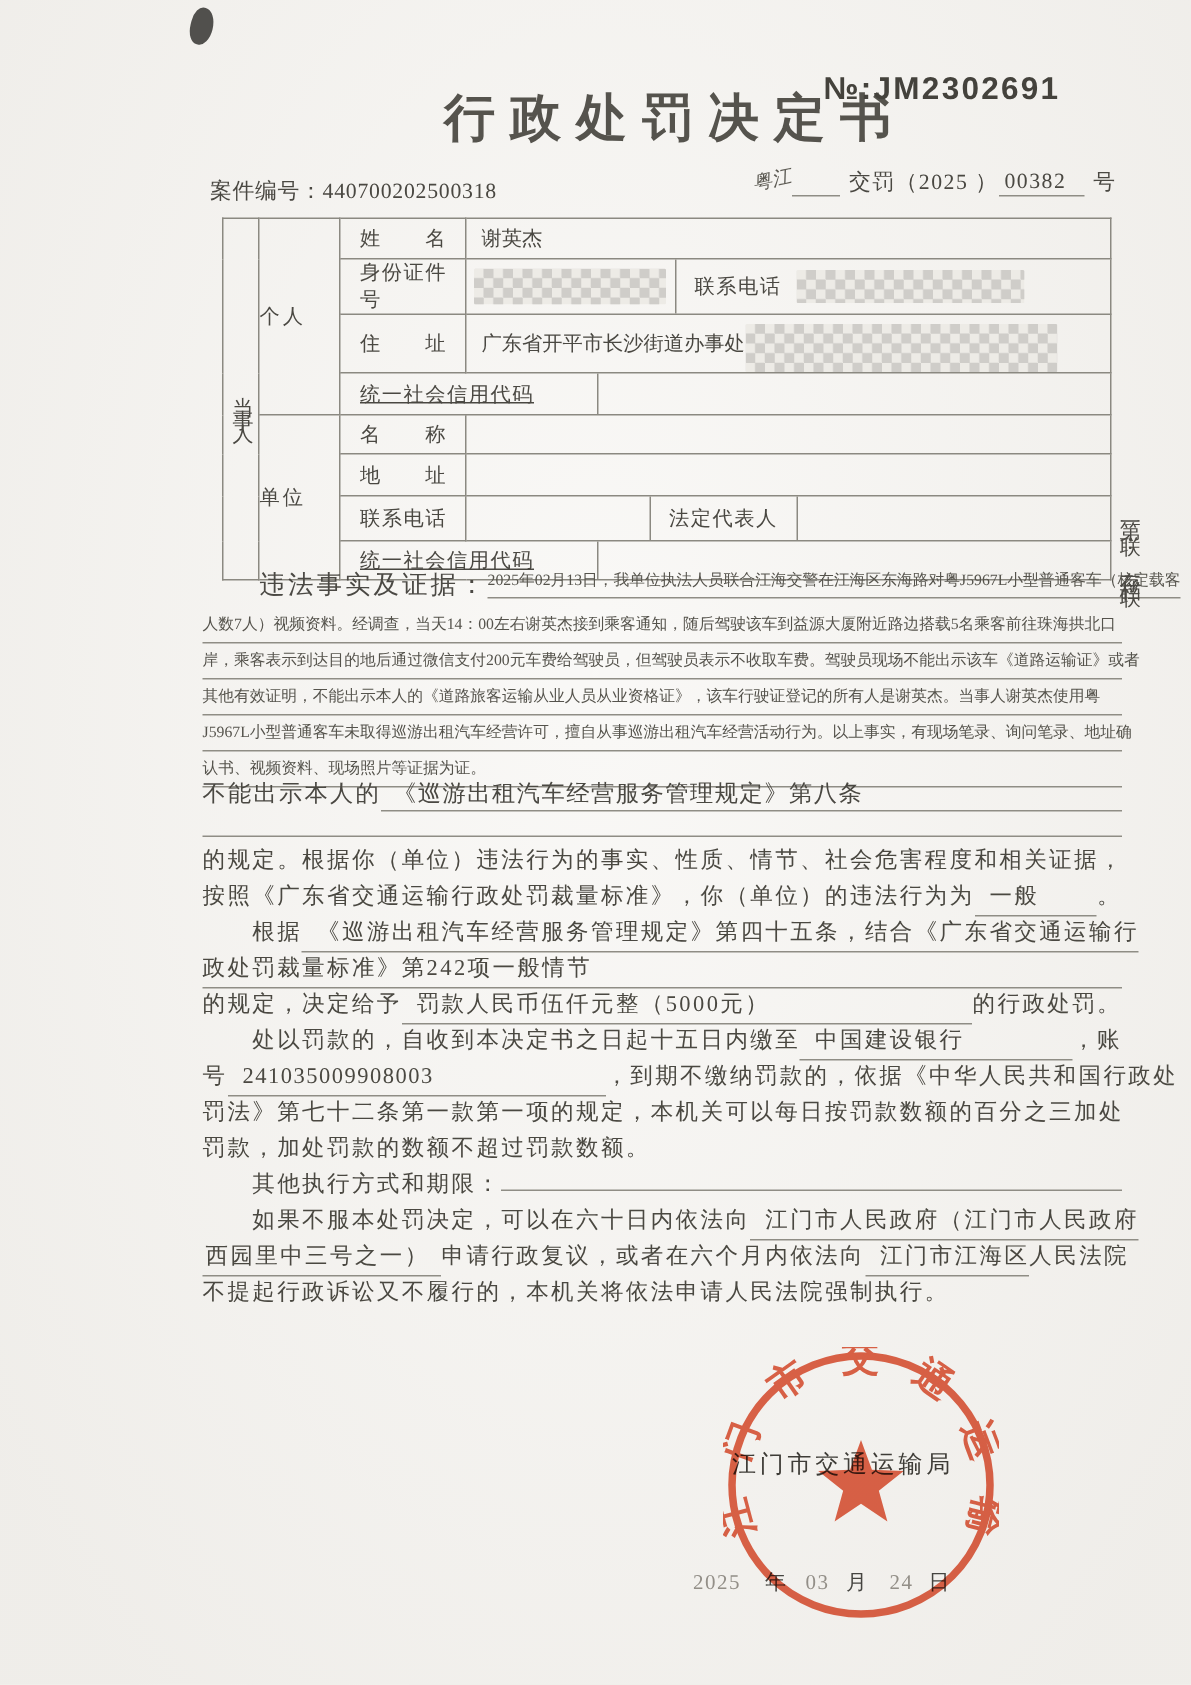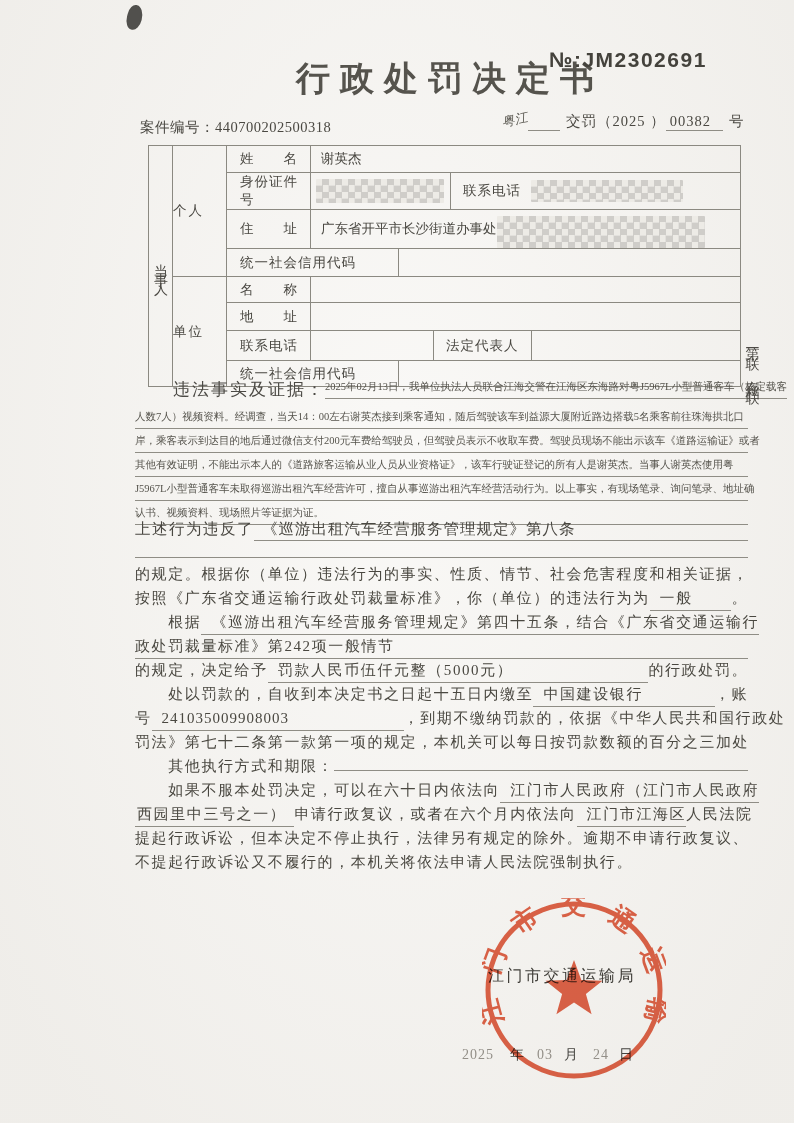--- a/index.html
+++ b/index.html
@@ -44,21 +44,21 @@
   .lblcell{padding-left:13px !important;letter-spacing:1px;}
   .valcell{padding-left:10px !important;}
   .cellflex{display:flex;align-items:center;height:100%;}
   .redact{
     background:
       repeating-conic-gradient(#cfcdc9 0% 25%, transparent 0% 50%) 0 0/13px 13px,
       repeating-conic-gradient(#e2e0dc 0% 25%, #edebe6 0% 50%) 6px 6px/13px 13px;
     border-radius:1px;
   }
   .sep-l{border-left:1px solid var(--tline);align-self:stretch;}
-  .uscc-wrap{display:flex;align-items:flex-end;height:100%;}
+  .uscc-wrap{display:flex;align-items:flex-end;height:100%;text-decoration:underline;}
   .uscc-lbl{width:158px;padding-left:13px;letter-spacing:1px;border-right:1px solid var(--tline);align-self:stretch;display:flex;align-items:center;}
 
   
   .facts{position:absolute;left:135px;top:378px;width:613px;color:#55534c;}
   .facts-row1{display:flex;align-items:flex-start;height:27px;}
   .facts-label{font-size:17px;letter-spacing:2px;color:#4b4944;padding-left:38px;white-space:nowrap;flex:0 0 auto;}
   .facts-first{flex:1;font-size:10.5px;border-bottom:1px solid var(--line);white-space:nowrap;padding-top:2px;height:18px;overflow:visible;}
   .facts-line{font-size:10.5px;line-height:23px;height:23px;border-bottom:1px solid var(--line);white-space:nowrap;overflow:visible;}
   .facts-line.lastline{width:100%;}
 
@@ -193,21 +193,21 @@
       <span class="facts-first">2025年02月13日，我单位执法人员联合江海交警在江海区东海路对粤J5967L小型普通客车（核定载客</span>
     </div>
     <div class="facts-line">人数7人）视频资料。经调查，当天14：00左右谢英杰接到乘客通知，随后驾驶该车到益源大厦附近路边搭载5名乘客前往珠海拱北口</div>
     <div class="facts-line">岸，乘客表示到达目的地后通过微信支付200元车费给驾驶员，但驾驶员表示不收取车费。驾驶员现场不能出示该车《道路运输证》或者</div>
     <div class="facts-line">其他有效证明，不能出示本人的《道路旅客运输从业人员从业资格证》，该车行驶证登记的所有人是谢英杰。当事人谢英杰使用粤</div>
     <div class="facts-line">J5967L小型普通客车未取得巡游出租汽车经营许可，擅自从事巡游出租汽车经营活动行为。以上事实，有现场笔录、询问笔录、地址确</div>
     <div class="facts-line lastline">认书、视频资料、现场照片等证据为证。</div>
   </div>
 
   <div class="violated">
-    <span class="violated-pre">上述行为违反了</span>
+    <span class="violated-pre">不能出示本人的</span>
     <span class="violated-fill">《巡游出租汽车经营服务管理规定》第八条</span>
   </div>
 
   <div class="blankrule"></div>
 
   <div class="paras">
     <div class="pline">
         <span class="txt">的规定。根据你（单位）违法行为的事实、性质、情节、社会危害程度和相关证据，</span>
       </div>
     <div class="pline">
@@ -232,37 +232,37 @@
         <span class="fill grow">中国建设银行</span>
         <span class="txt">，账</span>
       </div>
     <div class="pline">
         <span class="txt">号</span>
         <span class="fill acct">241035009908003</span>
         <span class="txt">，到期不缴纳罚款的，依据《中华人民共和国行政处</span>
       </div>
     <div class="pline">
         <span class="txt">罚法》第七十二条第一款第一项的规定，本机关可以每日按罚款数额的百分之三加处</span>
+      </div>
+    <div class="pline">
+        <span class="txt">罚款，加处罚款的数额不超过罚款数额。</span>
       </div>
     <div class="pline">
         <span class="txt">　　其他执行方式和期限：</span>
         <span class="fill grow"></span>
       </div>
     <div class="pline">
         <span class="txt">　　如果不服本处罚决定，可以在六十日内依法向</span>
         <span class="fill grow">江门市人民政府（江门市人民政府</span>
       </div>
     <div class="pline">
         <span class="fill" style="padding-left:2px;padding-right:8px;">西园里中三号之一）</span>
         <span class="txt">申请行政复议，或者在六个月内依法向</span>
         <span class="fill grow">江门市江海区</span>
         <span class="txt">人民法院</span>
-      </div>
-    <div class="pline">
-        <span class="txt">提起行政诉讼，但本决定不停止执行，法律另有规定的除外。逾期不申请行政复议、</span>
       </div>
     <div class="pline">
         <span class="txt">不提起行政诉讼又不履行的，本机关将依法申请人民法院强制执行。</span>
       </div>
   </div>
 
   <div class="org">江门市交通运输局</div>
 
   <div class="dateline">
     <span class="num dl-y">2025</span><span class="dl-yl">年</span><span class="num dl-m">03</span><span class="dl-ml">月</span><span class="num dl-d">24</span><span>日</span>

